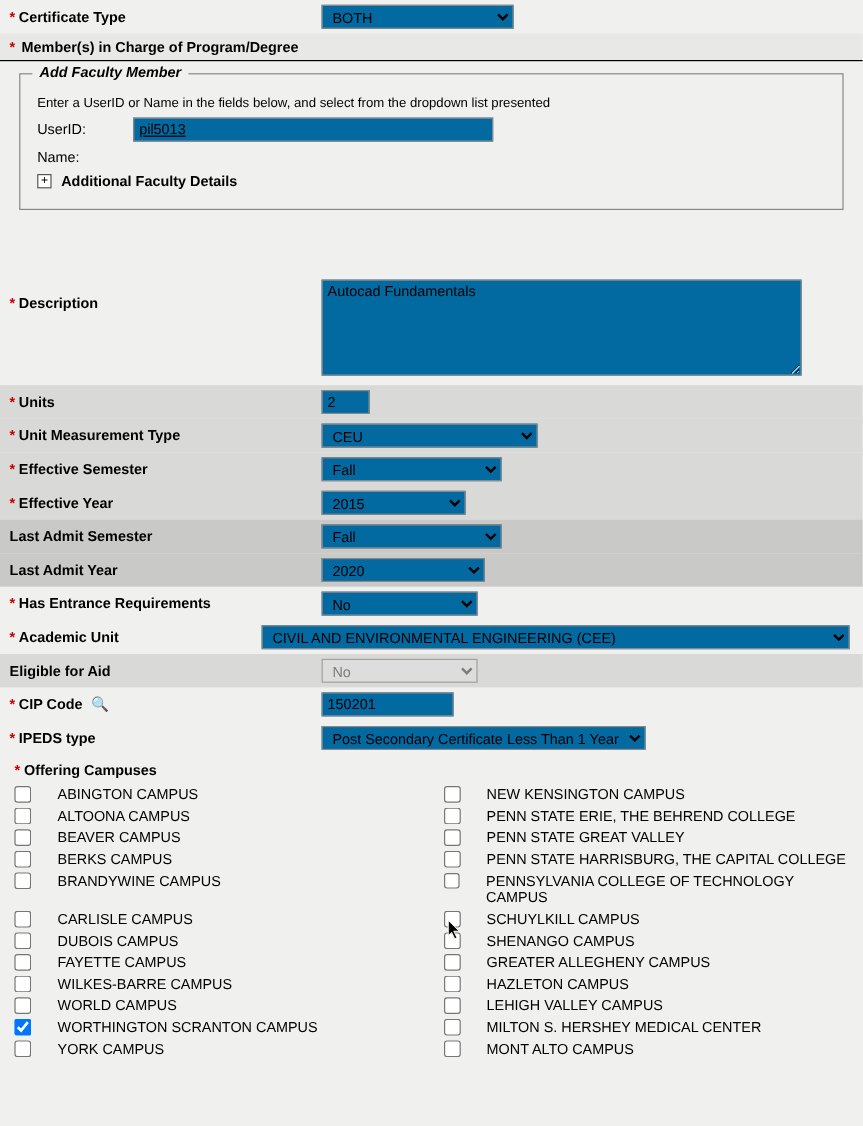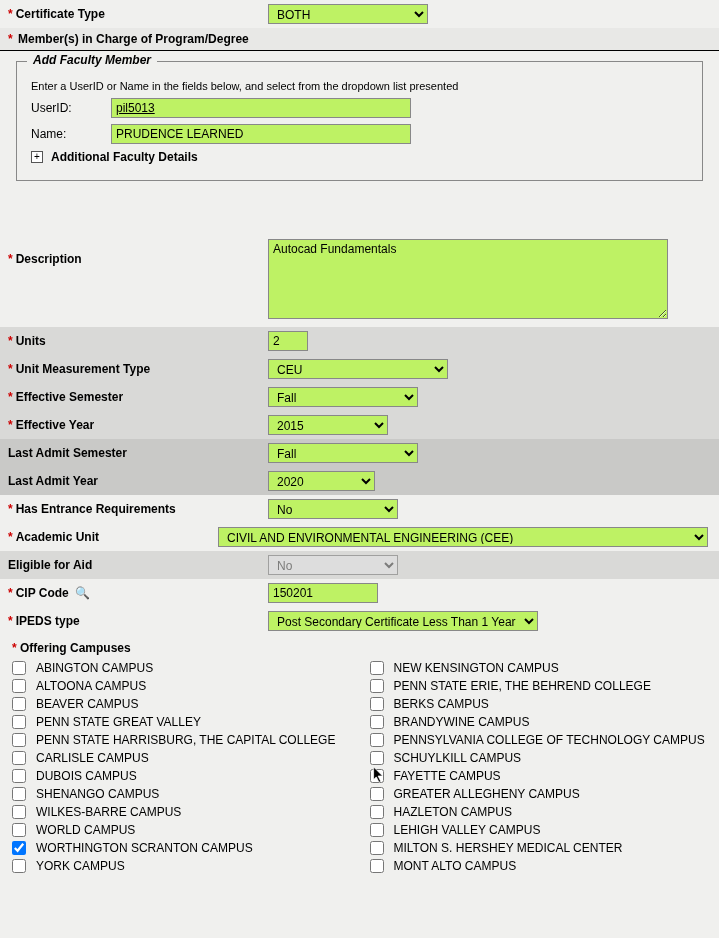--- a/index.html
+++ b/index.html
@@ -29,21 +29,21 @@
     align-items: center;
     gap: 3px;
   }
   .req {
     color: #c00;
     font-weight: bold;
   }
   select, input[type=text], textarea {
     font-family: Arial, Helvetica, sans-serif;
     font-size: 12px;
-    background: #bef264;
+    background: #0369a1;
     border: 1px solid #888;
     padding: 2px 4px;
   }
   select { height: 20px; }
   input[type=text] { height: 20px; }
   textarea { resize: both; margin-top: 40px; }
   .section-hdr {
     background: #e8e8e6;
     border-bottom: 1px solid #000;
     padding: 4px 8px;
@@ -107,21 +107,21 @@
     font-weight: bold;
     margin-bottom: 6px;
   }
   .campus-grid {
     display: grid;
     grid-template-columns: 1fr 1fr;
     gap: 4px 20px;
   }
   .campus-item {
     display: flex;
-    gap: 10px;
+    gap: 22px;
     font-size: 12px;
   }
   .campus-item input[type=checkbox] {
     width: 14px;
     height: 14px;
     margin: 0;
   }
   .mag-icon {
     font-size: 12px;
     margin-left: 4px;
@@ -158,21 +158,20 @@
 
 <div class="fieldset">
   <div class="fieldset-legend">Add Faculty Member</div>
   <div style="margin-top:8px;font-size:11px;">Enter a UserID or Name in the fields below, and select from the dropdown list presented</div>
   <div class="inner-row">
     <div class="inner-label">UserID:</div>
     <input type="text" style="width: 300px; text-decoration: underline;" value="pil5013">
   </div>
   <div class="inner-row">
     <div class="inner-label">Name:</div>
-    <input type="text" style="width: 300px;" value="PRUDENCE LEARNED">
   </div>
   <div class="inner-row">
     <span class="expand-box">+</span>
     <span style="font-weight:bold;">Additional Faculty Details</span>
   </div>
 </div>
 
 <div class="desc-row">
   <div class="desc-label">
     <span class="req">*</span>
@@ -225,21 +224,21 @@
   </div>
   <select style="width:150px;">
     <option>Fall</option>
   </select>
 </div>
 
 <div class="row row-dark">
   <div class="label-cell">
     <span>Last Admit Year</span>
   </div>
-  <select style="width:107px;">
+  <select style="width:136px;">
     <option>2020</option>
   </select>
 </div>
 
 <div class="row row-light">
   <div class="label-cell">
     <span class="req">*</span>
     <span>Has Entrance Requirements</span>
   </div>
   <select style="width:130px;">
@@ -306,57 +305,57 @@
       <div class="campus-item">
         <input type="checkbox" style="">
         <span>PENN STATE ERIE, THE BEHREND COLLEGE</span>
       </div>
       <div class="campus-item">
         <input type="checkbox" style="">
         <span>BEAVER CAMPUS</span>
       </div>
       <div class="campus-item">
         <input type="checkbox" style="">
+        <span>PENN STATE GREAT VALLEY</span>
+      </div>
+      <div class="campus-item">
+        <input type="checkbox" style="">
         <span>BERKS CAMPUS</span>
       </div>
       <div class="campus-item">
         <input type="checkbox" style="">
-        <span>PENN STATE GREAT VALLEY</span>
+        <span>PENN STATE HARRISBURG, THE CAPITAL COLLEGE</span>
       </div>
       <div class="campus-item">
         <input type="checkbox" style="">
         <span>BRANDYWINE CAMPUS</span>
       </div>
       <div class="campus-item">
         <input type="checkbox" style="">
-        <span>PENN STATE HARRISBURG, THE CAPITAL COLLEGE</span>
-      </div>
-      <div class="campus-item">
-        <input type="checkbox" style="">
         <span>PENNSYLVANIA COLLEGE OF TECHNOLOGY CAMPUS</span>
       </div>
       <div class="campus-item">
         <input type="checkbox" style="">
         <span>CARLISLE CAMPUS</span>
       </div>
       <div class="campus-item">
         <input type="checkbox" style="">
         <span>SCHUYLKILL CAMPUS</span>
       </div>
       <div class="campus-item">
         <input type="checkbox" style="">
         <span>DUBOIS CAMPUS</span>
       </div>
       <div class="campus-item">
         <input type="checkbox" style="">
+        <span>SHENANGO CAMPUS</span>
+      </div>
+      <div class="campus-item">
+        <input type="checkbox" style="">
         <span>FAYETTE CAMPUS</span>
-      </div>
-      <div class="campus-item">
-        <input type="checkbox" style="">
-        <span>SHENANGO CAMPUS</span>
       </div>
       <div class="campus-item">
         <input type="checkbox" style="">
         <span>GREATER ALLEGHENY CAMPUS</span>
       </div>
       <div class="campus-item">
         <input type="checkbox" style="">
         <span>WILKES-BARRE CAMPUS</span>
       </div>
       <div class="campus-item">

